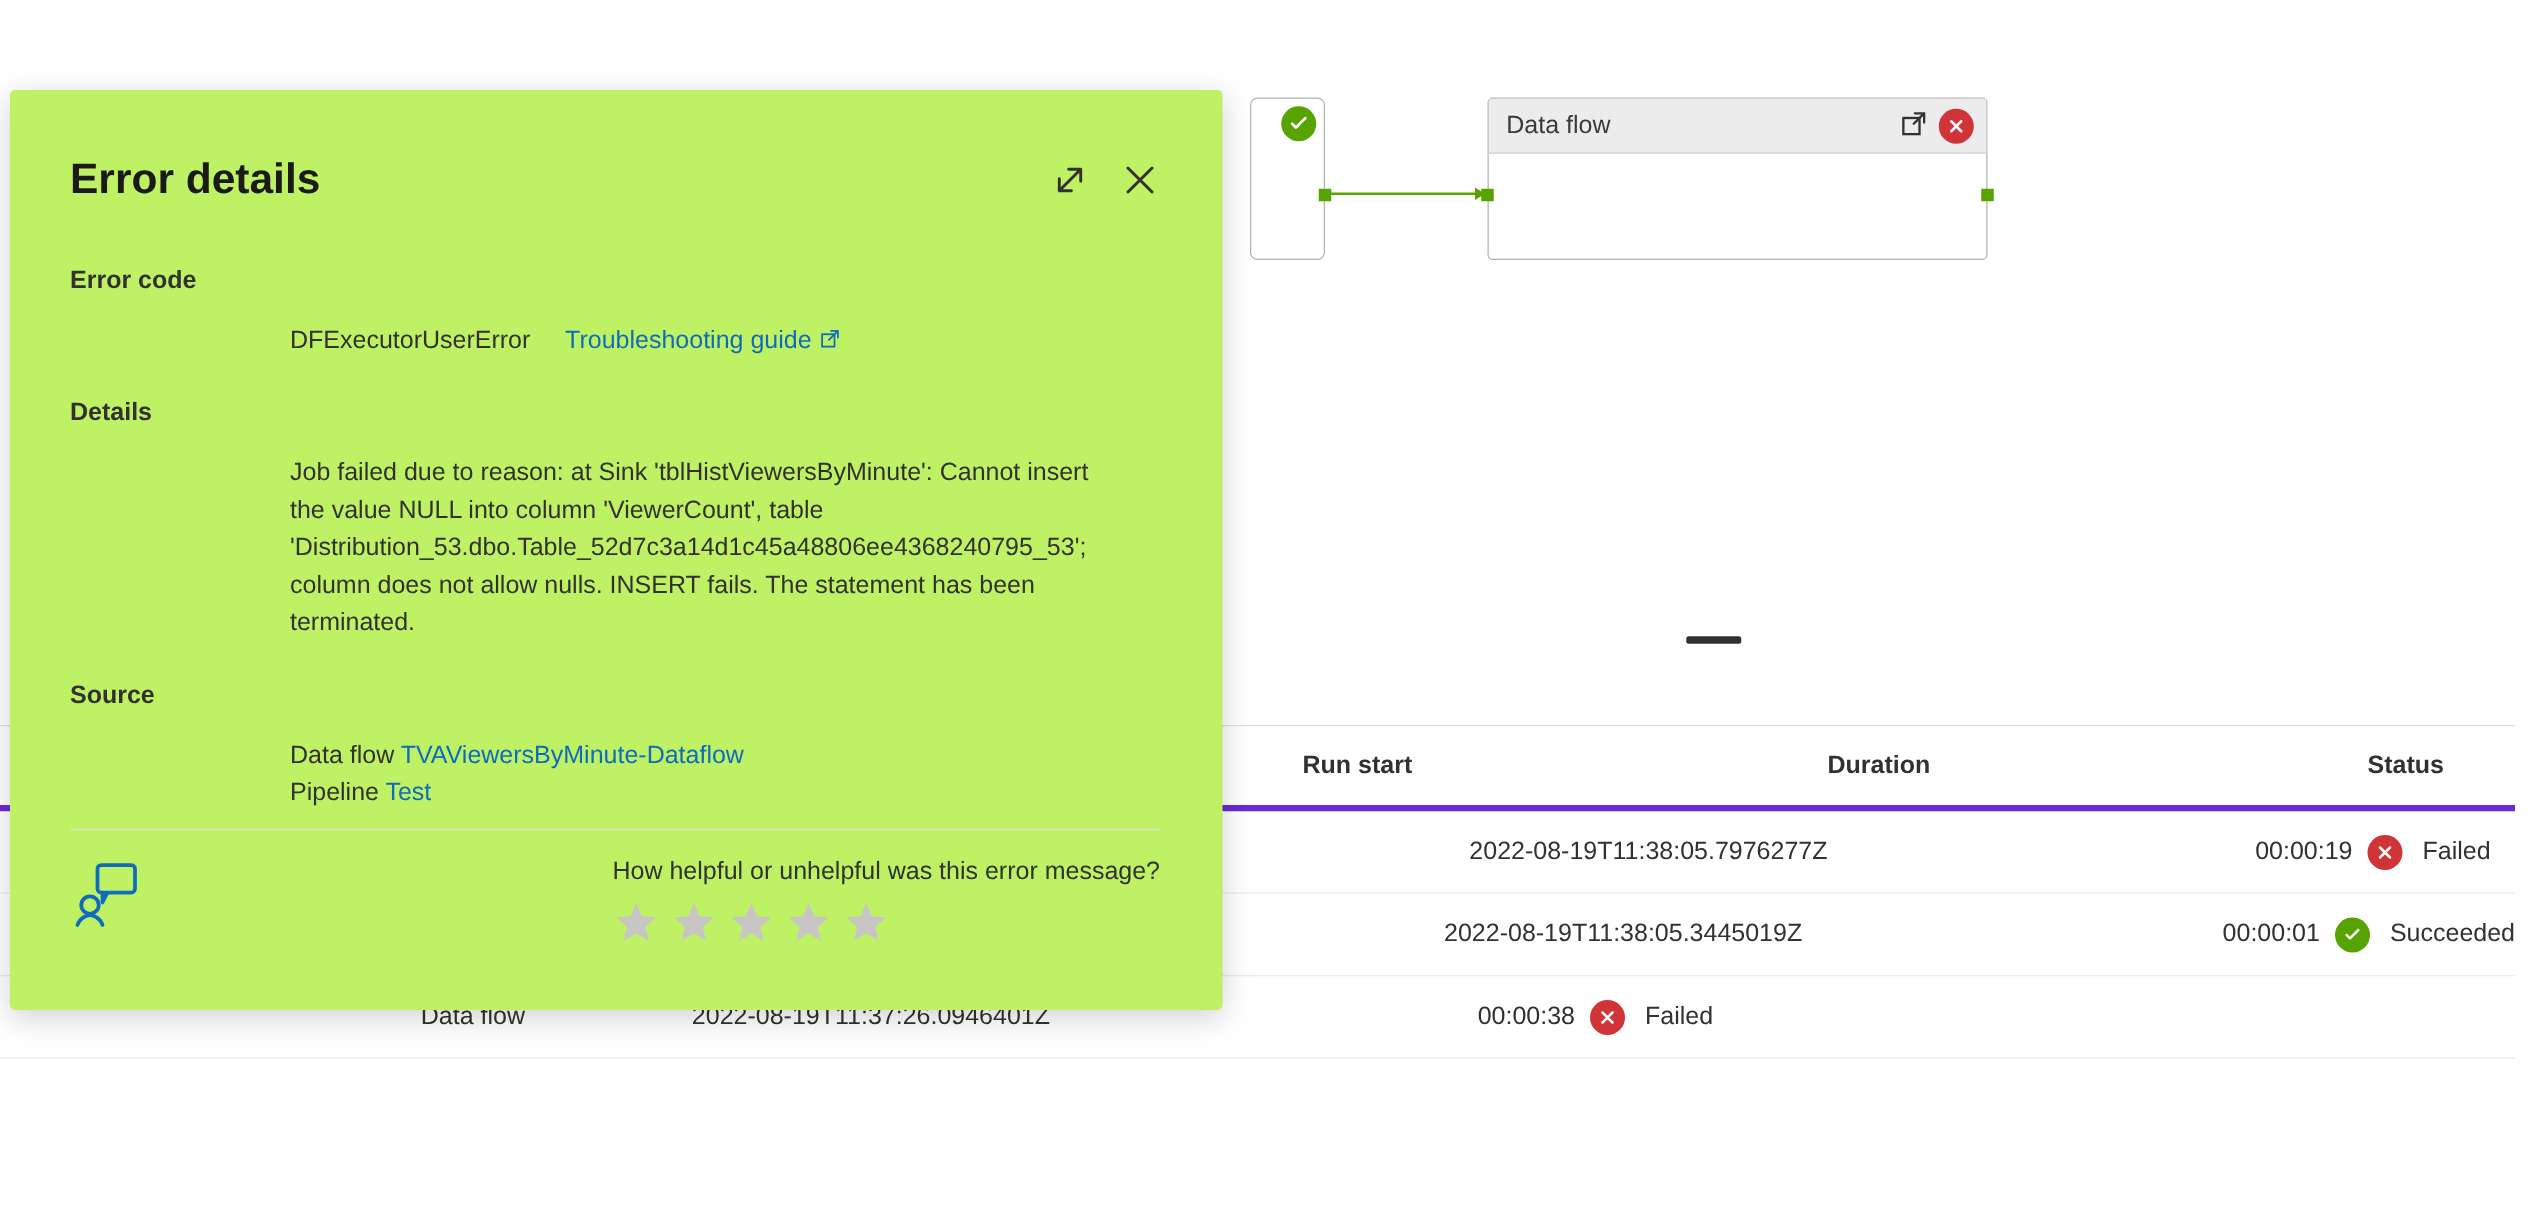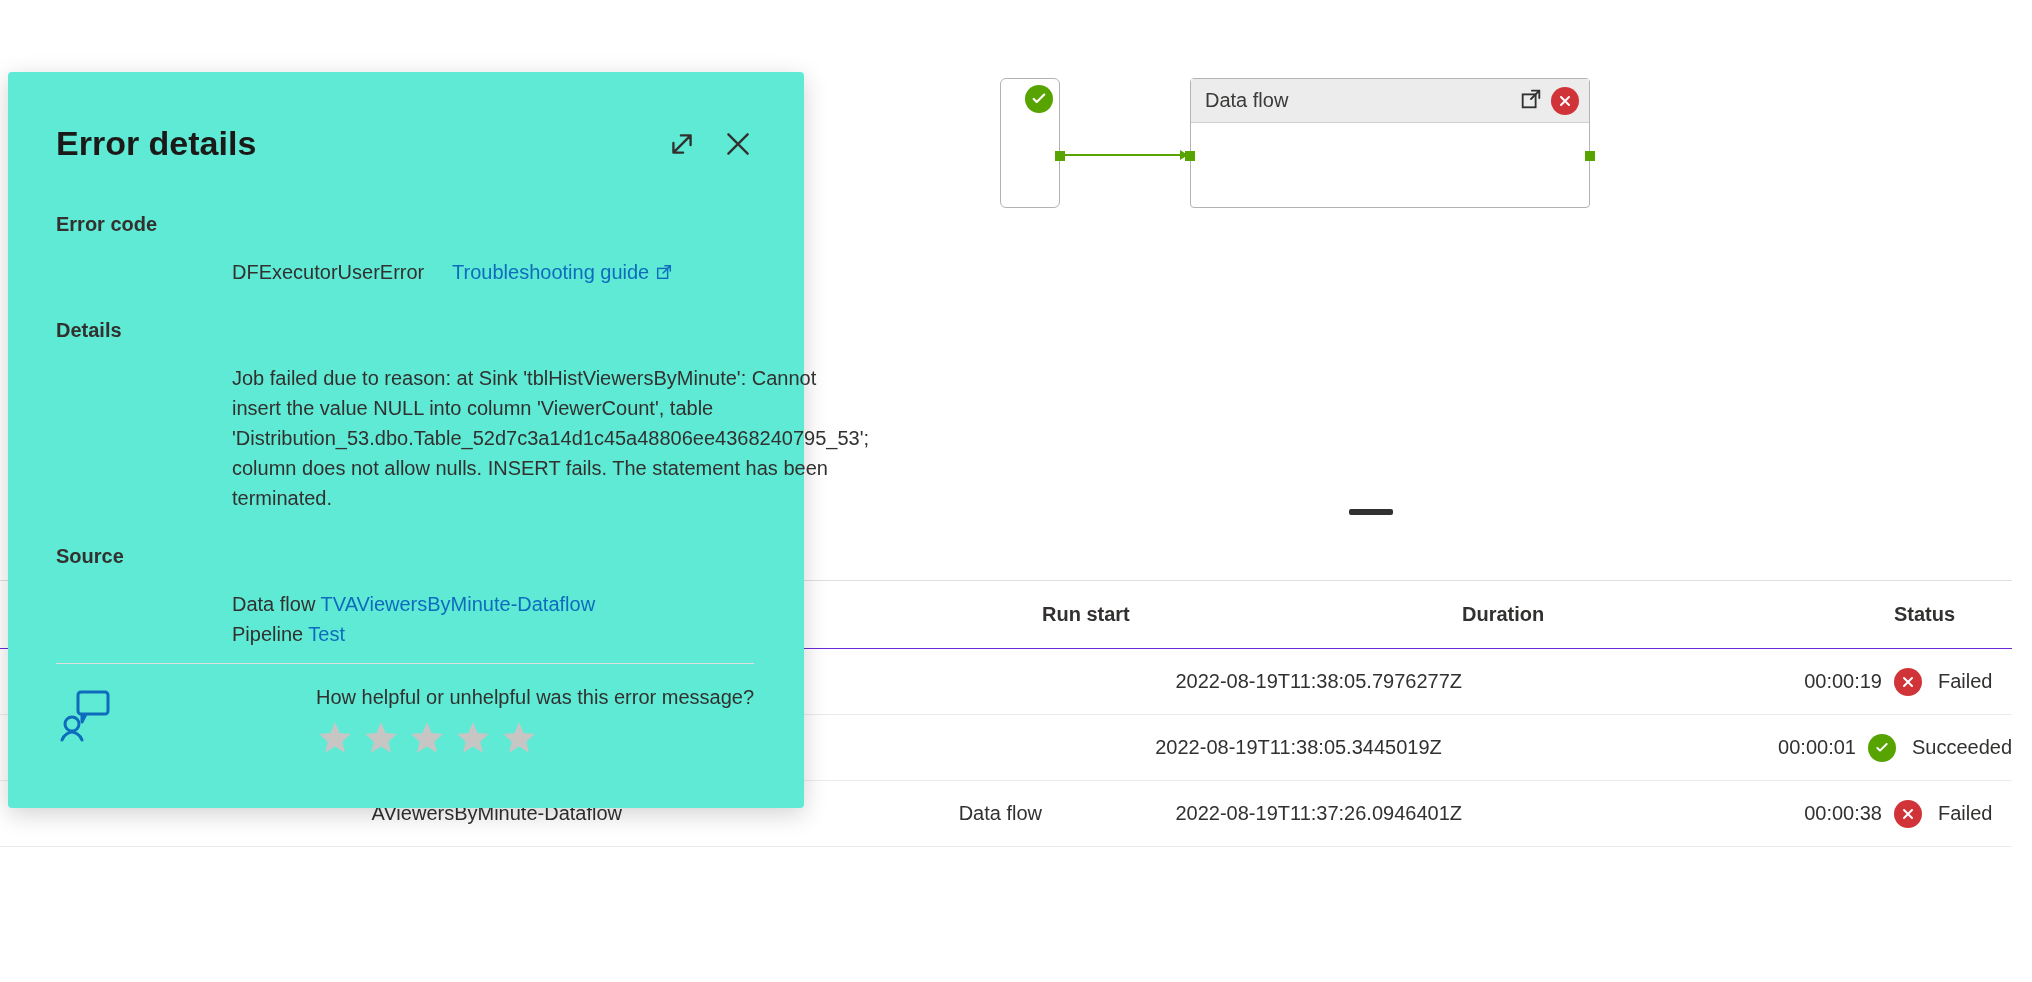--- a/index.html
+++ b/index.html
@@ -115,21 +115,21 @@
     border-radius: 2px;
   }
   
   .runs-table {
     position: absolute;
     left: 0; right: 20px; top: 580px;
     border-top: 1px solid #e1dfdd;
   }
   .runs-table .thead {
     display: flex;
-    border-bottom: 1px solid #6d28d9;
+    border-bottom: 5px solid #6d28d9;
     font-weight: 600;
     font-size: 20px;
     color: #323130;
     height: 68px;
     align-items: center;
   }
   .runs-table .trow {
     display: flex;
     border-bottom: 1px solid #edebe9;
     font-size: 20px;
@@ -147,22 +147,22 @@
     width: 28px; height: 28px; border-radius: 50%;
     display: inline-flex; align-items: center; justify-content: center;
   }
   .status-badge.fail { background: #d13438; }
   .status-badge.pass { background: #57a300; }
   .status-badge svg { width: 16px; height: 16px; }
   
   .panel {
     position: absolute;
     left: 8px; top: 72px;
-    width: 796px;
-    background: #5eead4;
+    width: 970px;
+    background: #bef264;
     box-shadow: 0 6px 24px rgba(0,0,0,0.18);
     border-radius: 4px;
     padding: 52px 50px 48px 48px;
   }
   .panel .panel-head {
     display: flex;
     align-items: center;
     margin-bottom: 46px;
   }
   .panel .panel-title {
@@ -312,21 +312,20 @@
         <span class="status-badge pass">
             <svg viewBox="0 0 24 24">
               <use href="#i-check"></use>
             </svg>
           </span>
         <span>Succeeded</span>
       </div>
     </div>
 
     <div class="trow">
-      <div class="col-name">AViewersByMinute-Dataflow</div>
       <div class="col-type">Data flow</div>
       <div class="col-start">2022-08-19T11:37:26.0946401Z</div>
       <div class="col-dur">00:00:38</div>
       <div class="col-status">
         <span class="status-badge fail">
             <svg viewBox="0 0 24 24">
               <use href="#i-x"></use>
             </svg>
           </span>
         <span>Failed</span>

